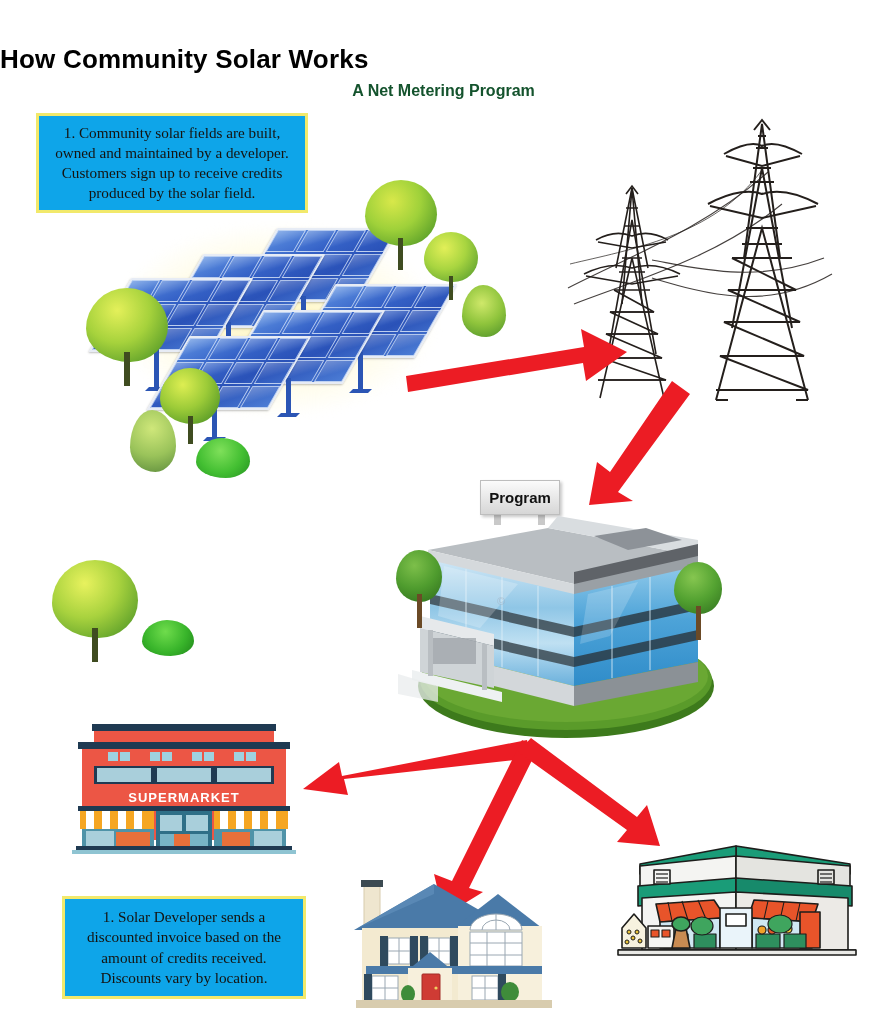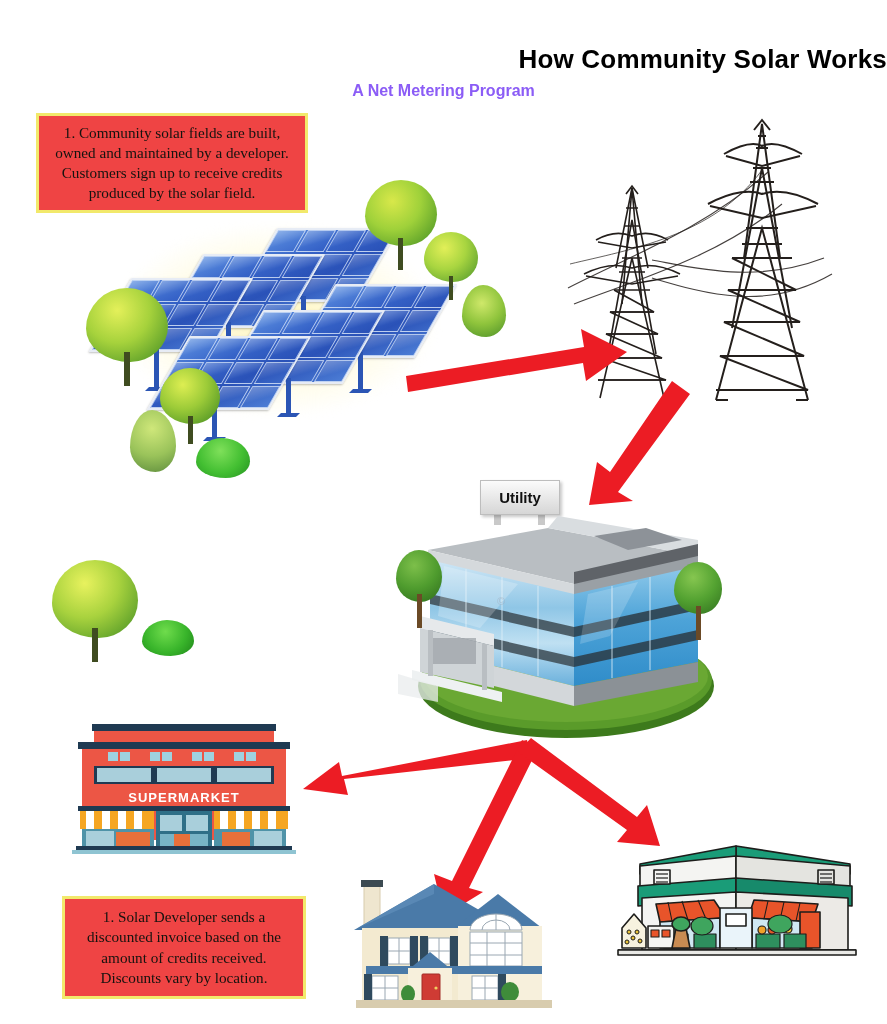--- a/index.html
+++ b/index.html
@@ -1,29 +1,29 @@
 <!DOCTYPE html>
 <html><head>
 <meta charset="utf-8">
 <style>
   html,body{margin:0;padding:0;background:#ffffff;}
   body{width:887px;height:1024px;position:relative;overflow:hidden;
        font-family:"Liberation Serif", serif;}
   .stage{position:absolute;inset:0;width:887px;height:1024px;background:#fff;}
 
   
-  .title{position:absolute;left:0;right:0;top:44px;text-align:right;
+  .title{position:absolute;left:0;right:0;top:44px;text-align:left;
          font-family:"Liberation Sans", sans-serif;font-weight:bold;
          font-size:26px;color:#000;letter-spacing:.2px;}
   .subtitle{position:absolute;left:0;right:0;top:82px;text-align:center;
          font-family:"Liberation Sans", sans-serif;font-weight:bold;
-         font-size:16px;color:#8b5cf6;}
-
-  
-  .callout{position:absolute;background:#ef4444;border:3px solid #f2e96b;
+         font-size:16px;color:#14532d;}
+
+  
+  .callout{position:absolute;background:#0ea5e9;border:3px solid #f2e96b;
            color:#15130f;font-family:"Liberation Serif", serif;
            text-align:center;line-height:1.32;box-sizing:border-box;
            display:flex;align-items:center;justify-content:center;padding:6px 8px;}
   #callout1{left:36px;top:113px;width:272px;height:100px;font-size:15.2px;}
   #callout2{left:681px;top:409px;width:170px;height:91px;font-size:15.2px;}
   #callout3{left:147px;top:509px;width:228px;height:82px;font-size:15.6px;}
   #callout4{left:62px;top:896px;width:244px;height:103px;font-size:15.2px;}
 
   
   #solarfield{position:absolute;left:96px;top:206px;width:340px;height:220px;}
@@ -286,21 +286,21 @@
   <div id="utility">
 
     <svg style="position:absolute;left:0;top:82px;" width="330" height="186" viewBox="0 0 330 186">
       <ellipse cx="168" cy="128" rx="148" ry="52" fill="#3d7a1c"></ellipse>
       <ellipse cx="168" cy="122" rx="146" ry="50" fill="#5a9b2a"></ellipse>
       <ellipse cx="168" cy="118" rx="142" ry="46" fill="#6aa833"></ellipse>
     </svg>
 
     <div class="signleg" style="left:96px;"></div>
     <div class="signleg" style="left:140px;"></div>
-    <div class="sign">Utility</div>
+    <div class="sign">Program</div>
 
     <svg style="position:absolute;left:0;top:34px;" width="330" height="200" viewBox="0 0 330 200">
       <defs>
         <linearGradient id="glassL" x1="0" y1="0" x2="0" y2="1">
           <stop offset="0%" stop-color="#cfe7f6"></stop>
             <stop offset="38%" stop-color="#8fc6e6"></stop>
           <stop offset="66%" stop-color="#bfe0f2"></stop>
             <stop offset="100%" stop-color="#6ab0dc"></stop>
         </linearGradient>
         <linearGradient id="glassR" x1="0" y1="0" x2="0" y2="1">

